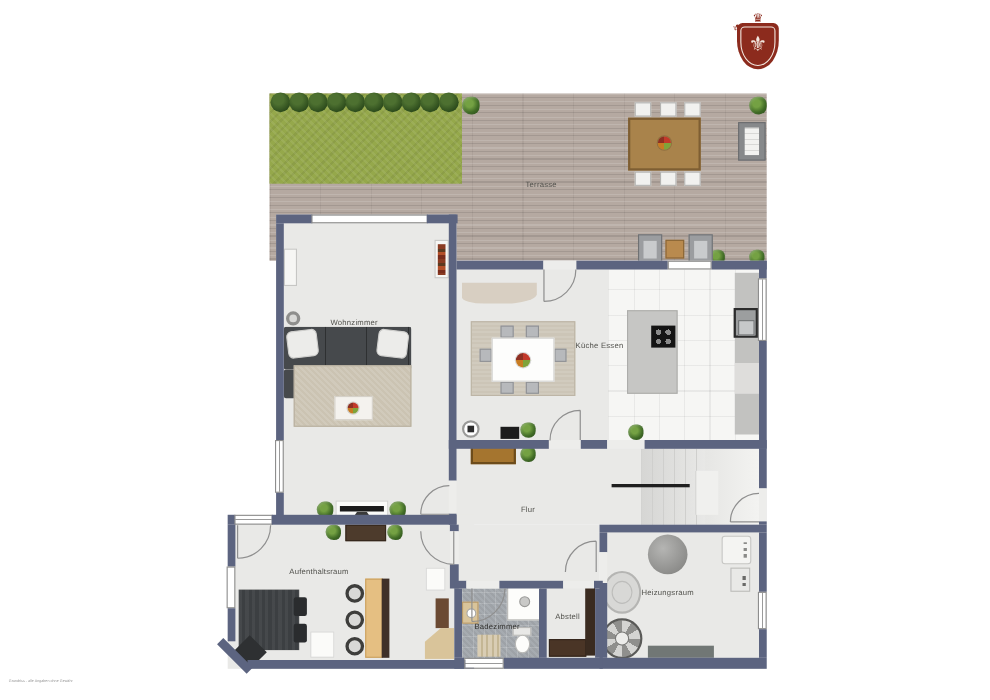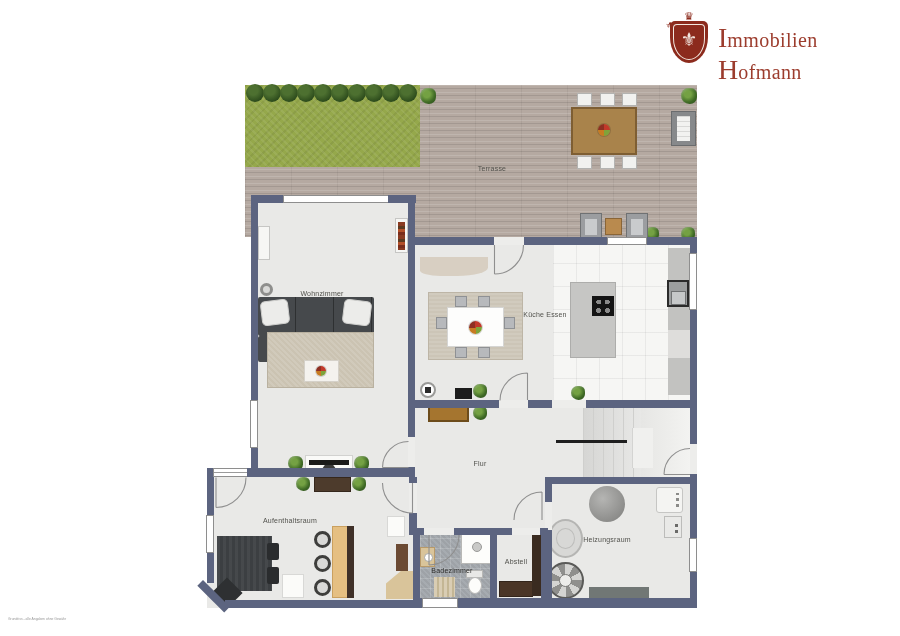--- a/index.html
+++ b/index.html
@@ -46,24 +46,20 @@
 <div id="stage">
 
   <div class="abs" style="left:664px;top:12px;width:230px;height:56px;">
     <div class="abs" style="left:15px;top:-2px;width:20px;text-align:center;font-size:11px;color:#8c2b1d;">♛</div>
     <div class="abs" style="left:2px;top:6px;font-size:11px;color:#8c2b1d;transform:rotate(-35deg);">❧</div>
     <div class="abs" style="left:34px;top:6px;font-size:11px;color:#8c2b1d;transform:scaleX(-1) rotate(-35deg);">❧</div>
     <div class="abs" style="left:6px;top:9px;width:38px;height:42px;background:#8c2b1d;border-radius:5px 5px 50% 50%/5px 5px 62% 62%;">
       <div class="abs" style="left:3px;top:3px;right:3px;bottom:3px;border:1px solid #f3e8e0;border-radius:4px 4px 50% 50%/4px 4px 60% 60%;"></div>
       <div class="abs" style="left:0;top:7px;width:38px;text-align:center;font-size:19px;color:#f3e8e0;">⚜</div>
     </div>
-  </div>
-  <div id="logo-text">
-    <span class="big">I</span><span class="sm">mmobilien</span>
-    <span class="big">H</span><span class="sm">ofmann</span>
   </div>
 
   <div class="abs deck" style="left:245px;top:85px;width:452px;height:152px;"></div>
   <div class="abs grass" style="left:245px;top:85px;width:175px;height:82px;"></div>
   <div class="bush" style="left:246px;top:84px;"></div>
   <div class="bush" style="left:263px;top:84px;"></div>
   <div class="bush" style="left:280px;top:84px;"></div>
   <div class="bush" style="left:297px;top:84px;"></div>
   <div class="bush" style="left:314px;top:84px;"></div>
   <div class="bush" style="left:331px;top:84px;"></div>

